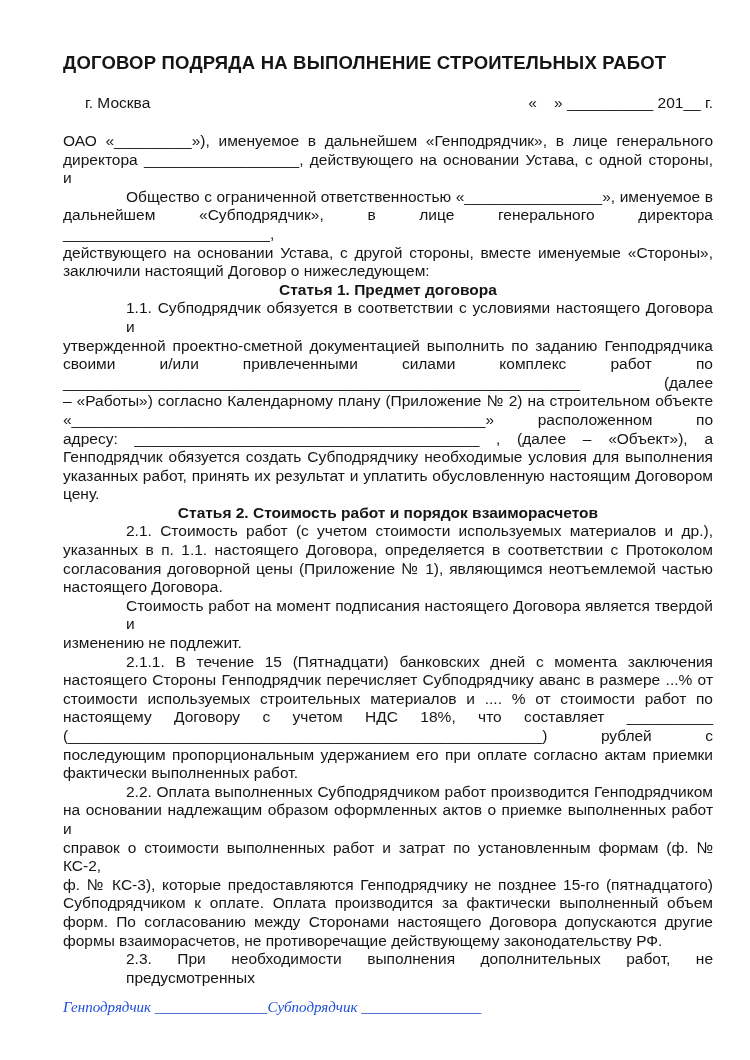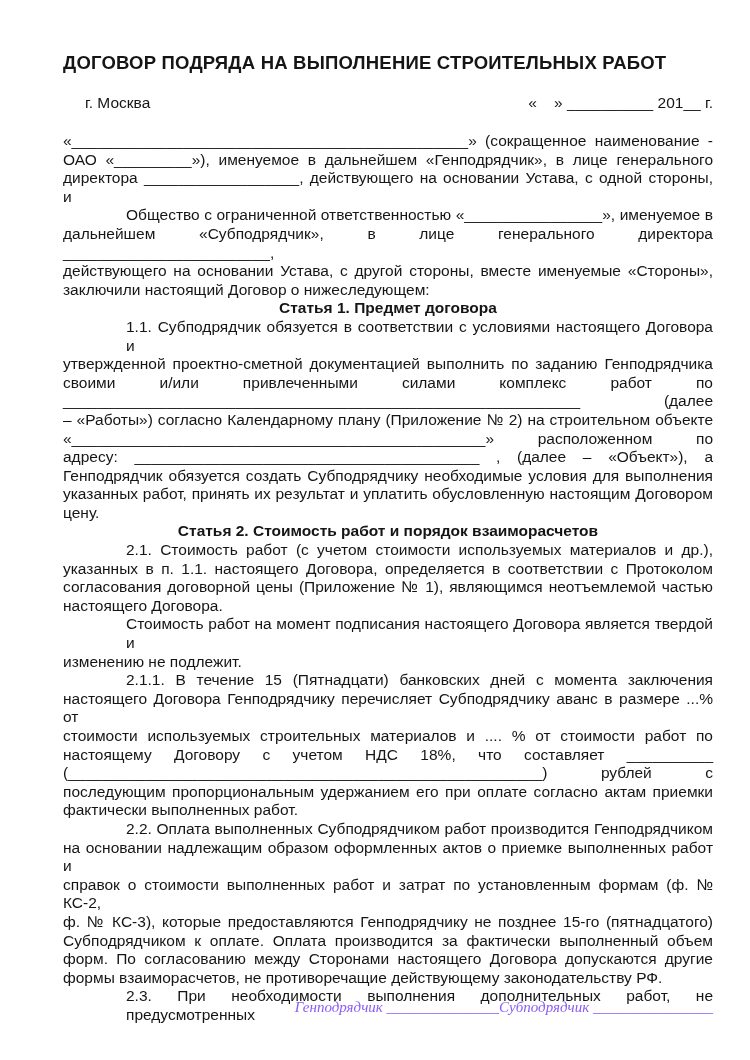--- a/index.html
+++ b/index.html
@@ -48,40 +48,39 @@
     line-height: 18.6px;
     font-weight: bold;
     text-align-last: center;
   }
   .footer {
     position: absolute;
     top: 999px;
     left: 63px;
     right: 37px;
     display: flex;
-    justify-content: flex-end;
+    justify-content: flex-start;
     font-family: "Liberation Serif", serif;
     font-style: italic;
     font-size: 15px;
-    color: #8b5cf6;
+    color: #1d4ed8;
   }
 </style>
 </head>
 <body>
 
 <div class="page">
   <div class="content">
     <h1 class="title">ДОГОВОР ПОДРЯДА НА ВЫПОЛНЕНИЕ СТРОИТЕЛЬНЫХ РАБОТ</h1>
     <div class="meta">
       <span>г. Москва</span>
       <span>«&nbsp;&nbsp;&nbsp;&nbsp;»&nbsp;__________&nbsp;201__&nbsp;г.</span>
     </div>
     <div class="doc-body">
         <div class="paragraph">
-          <div class="ln">«______________________________________________» (сокращенное наименование -</div>
           <div class="ln">ОАО «_________»), именуемое в дальнейшем «Генподрядчик», в лице генерального</div>
           <div class="ln">директора __________________, действующего на основании Устава, с одной стороны,</div>
           <div class="ln last">и</div>
         </div>
         <div class="paragraph">
           <div class="ln ind">Общество с ограниченной ответственностью «________________», именуемое в</div>
           <div class="ln">дальнейшем «Субподрядчик», в лице генерального директора ________________________,</div>
           <div class="ln">действующего на основании Устава, с другой стороны, вместе именуемые «Стороны»,</div>
           <div class="ln last">заключили настоящий Договор о нижеследующем:</div>
         </div>
@@ -104,21 +103,21 @@
           <div class="ln">указанных в п. 1.1. настоящего Договора, определяется в соответствии с Протоколом</div>
           <div class="ln">согласования договорной цены (Приложение № 1), являющимся неотъемлемой частью</div>
           <div class="ln last">настоящего Договора.</div>
         </div>
         <div class="paragraph">
           <div class="ln ind">Стоимость работ на момент подписания настоящего Договора является твердой и</div>
           <div class="ln last">изменению не подлежит.</div>
         </div>
         <div class="paragraph">
           <div class="ln ind">2.1.1. В течение 15 (Пятнадцати) банковских дней с момента заключения</div>
-          <div class="ln">настоящего Договора Генподрядчику перечисляет Субподрядчику аванс в размере ...% от</div>
+          <div class="ln">настоящего Стороны Генподрядчик перечисляет Субподрядчику аванс в размере ...% от</div>
           <div class="ln">стоимости используемых строительных материалов и .... % от стоимости работ по</div>
           <div class="ln">настоящему Договору с учетом НДС 18%, что составляет __________</div>
           <div class="ln">(_______________________________________________________) рублей с</div>
           <div class="ln">последующим пропорциональным удержанием его при оплате согласно актам приемки</div>
           <div class="ln last">фактически выполненных работ.</div>
         </div>
         <div class="paragraph">
           <div class="ln ind">2.2. Оплата выполненных Субподрядчиком работ производится Генподрядчиком</div>
           <div class="ln">на основании надлежащим образом оформленных актов о приемке выполненных работ и</div>
           <div class="ln">справок о стоимости выполненных работ и затрат по установленным формам (ф. № КС-2,</div>

